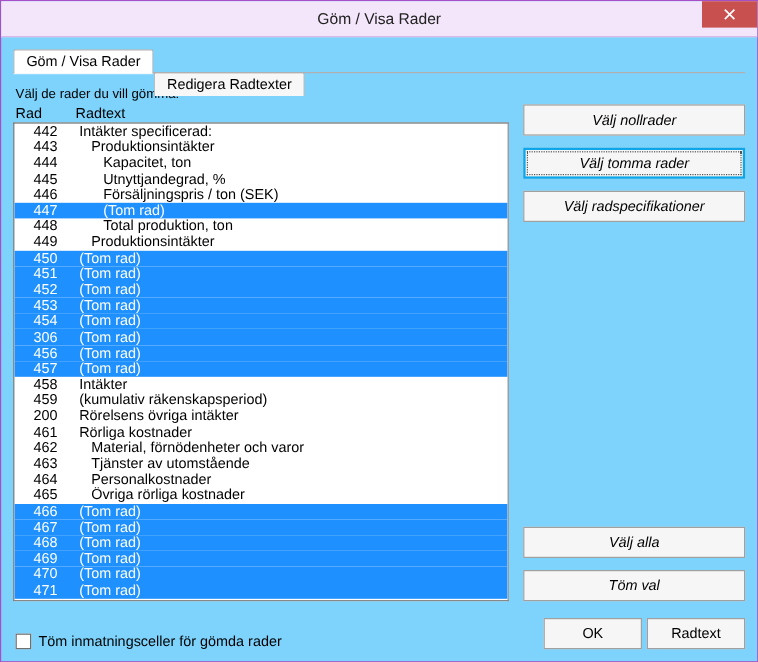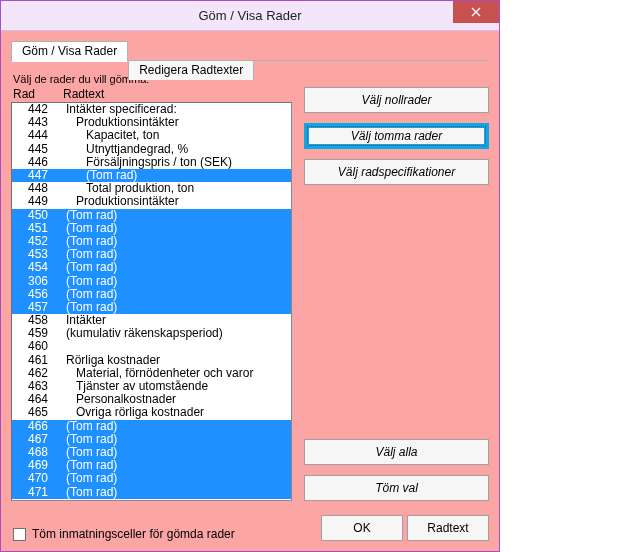--- a/index.html
+++ b/index.html
@@ -6,24 +6,24 @@
   html, body { margin: 0; padding: 0; }
   body {
     font-family: "Segoe UI", Tahoma, sans-serif;
     font-size: 12px;
     background: #fff;
     width: 632px;
     height: 552px;
     overflow: hidden;
   }
   .window {
-    width: 500px;
+    width: 632px;
     height: 552px;
     border: 1px solid #a84fc7;
-    background: #fca5a5;
+    background: #7dd3fc;
     display: flex;
     flex-direction: column;
   }
   .titlebar {
     height: 30px;
     background: #f3e6fa;
     border-bottom: 1px solid #d9b8ea;
     display: flex;
     align-items: center;
     justify-content: center;
@@ -153,21 +153,21 @@
   button.win {
     font: inherit;
     font-size: 12px;
     height: 26px;
     border: 1px solid #a0a0a0;
     background: #f6f6f6;
     cursor: pointer;
     padding: 0 6px;
   }
   button.win.default {
-    border: 5px solid #0ea5e9;
+    border: 2px solid #0ea5e9;
     outline: 1px dotted #555;
     outline-offset: -4px;
   }
   .side-spacer { flex: 1; }
   .bottom-bar {
     display: flex;
     align-items: flex-end;
     padding-top: 14px;
     gap: 4px;
   }
@@ -284,21 +284,22 @@
               </div>
               <div class="row">
                 <span class="c-num">458</span>
                 <span class="c-txt">&nbsp;&nbsp;&nbsp;Intäkter</span>
               </div>
               <div class="row">
                 <span class="c-num">459</span>
                 <span class="c-txt">&nbsp;&nbsp;&nbsp;(kumulativ räkenskapsperiod)</span>
               </div>
               <div class="row">
-                <span class="c-num">460</span>
+                <span class="c-num">200</span>
+                <span class="c-txt">&nbsp;&nbsp;&nbsp;Rörelsens övriga intäkter</span>
               </div>
               <div class="row">
                 <span class="c-num">461</span>
                 <span class="c-txt">&nbsp;&nbsp;&nbsp;Rörliga kostnader</span>
               </div>
               <div class="row">
                 <span class="c-num">462</span>
                 <span class="c-txt">&nbsp;&nbsp;&nbsp;&nbsp;&nbsp;&nbsp;Material, förnödenheter och varor</span>
               </div>
               <div class="row">

